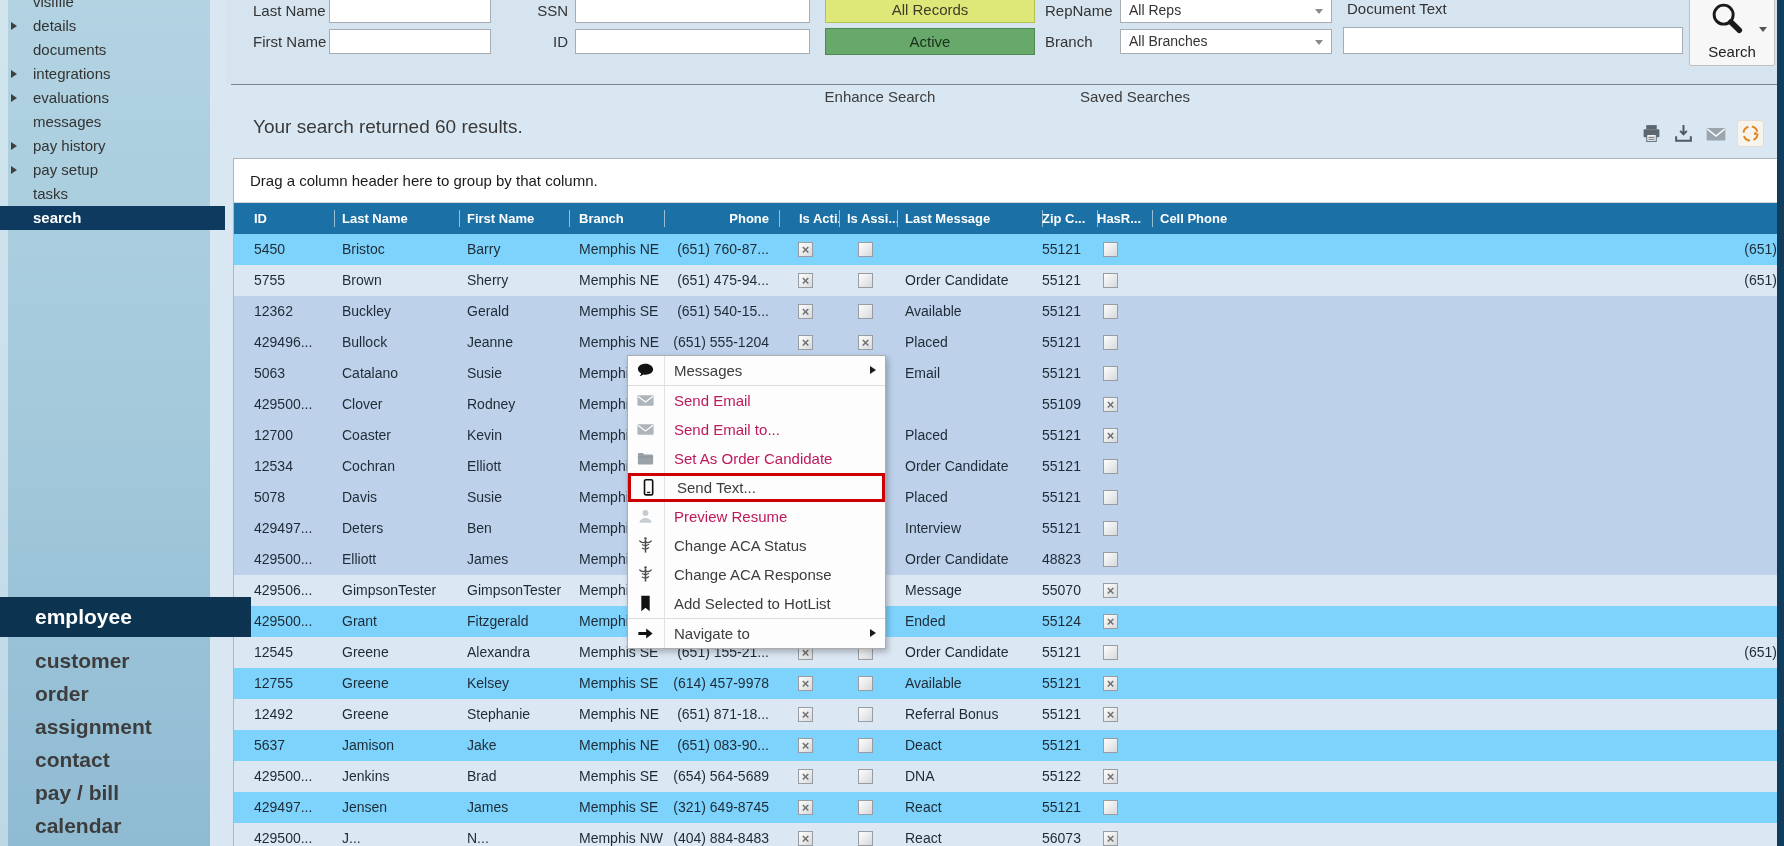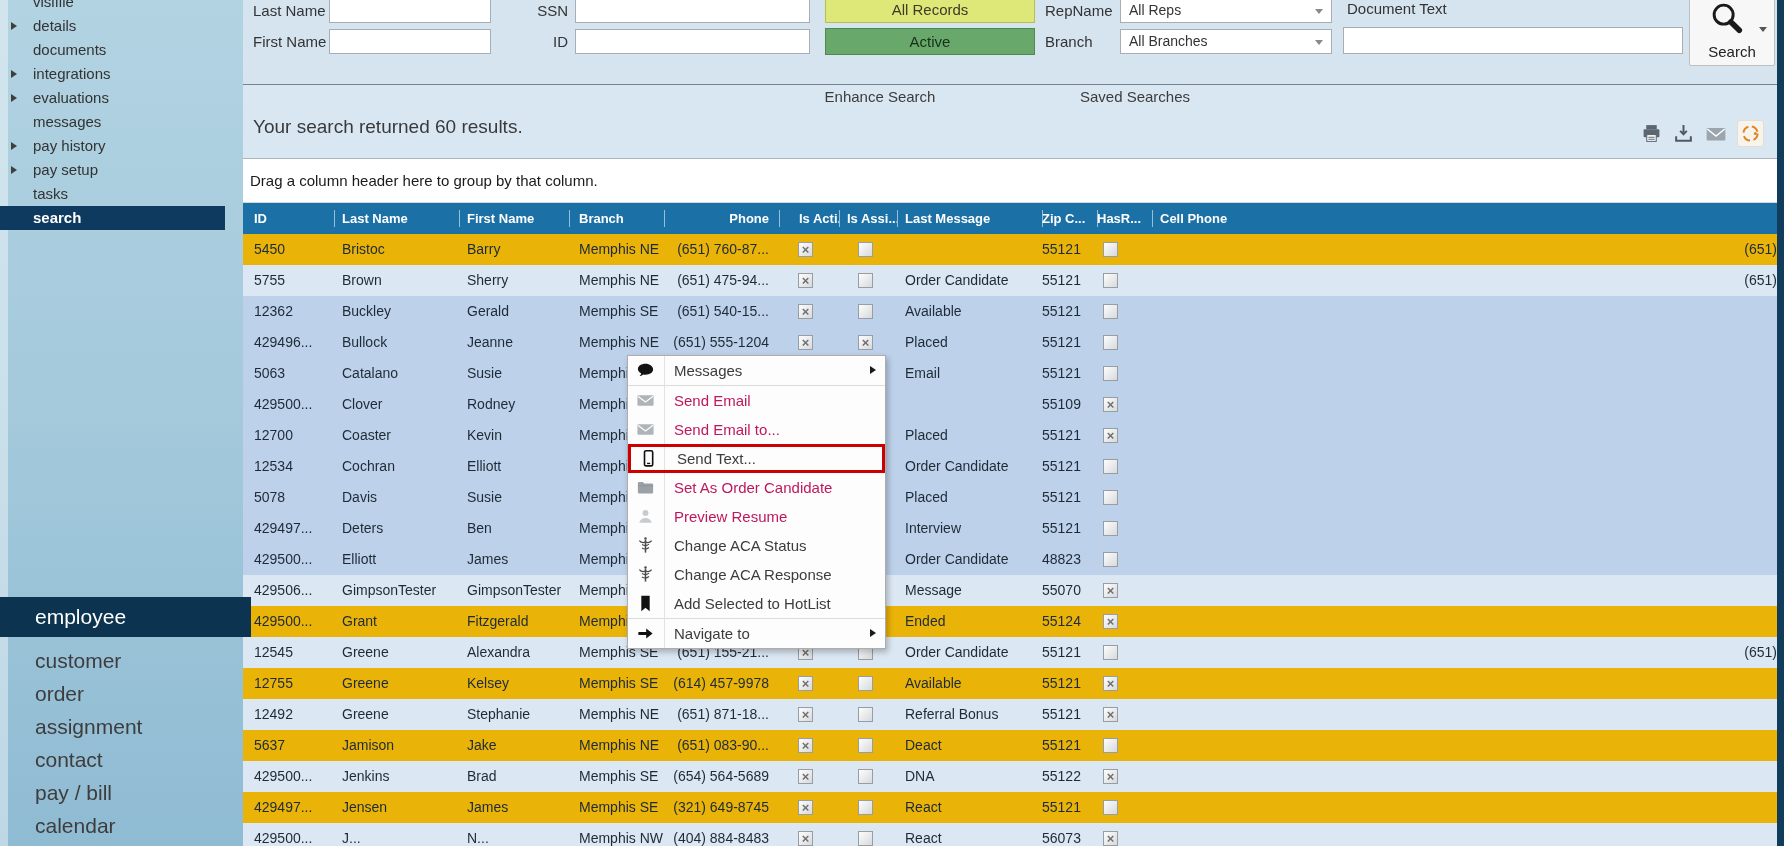--- a/index.html
+++ b/index.html
@@ -1,31 +1,31 @@
 <!DOCTYPE html>
 <html><head>
 <meta charset="utf-8">
 <style>
   * { box-sizing: border-box; margin: 0; padding: 0; }
   html,body { width:1784px; height:846px; overflow:hidden; font-family:"Liberation Sans",sans-serif; }
   body { position:relative; background:#d9e7f2; }
 
   
-  .sidebar { position:absolute; left:0; top:0; width:243px; height:846px;
+  .sidebar { position:absolute; left:0; top:0; width:210px; height:846px;
     background:linear-gradient(180deg,#b2d3e2 0%,#a3c9db 50%,#8fbbd3 100%); z-index:5; }
   .sidebar::before { content:""; position:absolute; left:0; top:0; width:8px; height:100%;
     background:rgba(255,255,255,0.42); }
   .side-top { position:absolute; left:0; top:-10px; width:225px; }
   .side-item { position:relative; height:24px; line-height:24px; font-size:15px; color:#333;
     padding-left:33px; cursor:pointer; white-space:nowrap; }
   .side-item .tri { position:absolute; left:11px; top:8px; width:0; height:0;
     border-left:6px solid #3f3f3f; border-top:4.5px solid transparent; border-bottom:4.5px solid transparent; }
   .side-item.selected { background:#0f3a5f; color:#fff; font-weight:bold; }
   .side-bottom { position:absolute; left:0; top:597px; width:251px; }
-  .section-item { position:relative; height:33px; line-height:33px; font-size:21px; font-weight:normal;
+  .section-item { position:relative; height:33px; line-height:33px; font-size:21px; font-weight:bold;
     color:#3d3d3d; padding-left:35px; cursor:pointer; white-space:nowrap; }
   .section-item.selected { background:#0c334f; color:#fff; height:40px; line-height:40px;
     width:251px; margin-bottom:7px; }
 
   
   .main { position:absolute; left:225px; top:0; width:1559px; height:846px; z-index:1; }
   .form-area { position:absolute; left:0; top:0; width:100%; height:84px; background:#d6e4f0; }
   .flabel { position:absolute; font-size:15px; color:#333; white-space:nowrap; }
   .r { text-align:right; }
   .tin { position:absolute; background:#fff; border:1px solid #a6adb5; height:25px;
@@ -60,21 +60,21 @@
   .groupbar { position:absolute; left:0; top:0; width:100%; height:44px; background:#fff;
     border-bottom:1px solid #d8d8d8; }
   .groupbar span { position:absolute; left:16px; top:13px; font-size:15px; color:#1a1a1a; }
   .ghead { position:absolute; left:0; top:44px; width:100%; height:31px; background:#1b70a5; }
   .hcell { position:absolute; top:0; height:31px; line-height:31px; color:#fff;
     font-size:13px; font-weight:bold; white-space:nowrap; overflow:hidden; cursor:pointer; }
   .hcell:not(.c-id)::before { content:""; position:absolute; left:0; top:7px; height:17px;
     width:1px; background:rgba(255,255,255,0.55); }
   .rows { position:absolute; left:0; top:75px; width:100%; height:615px; overflow:hidden; }
   .grow { position:relative; width:100%; height:31px; font-size:14px; color:#1e2b36; }
-  .grow.odd  { background:#eab308; }
+  .grow.odd  { background:#7dd3fc; }
   .grow.even { background:#dbe7f3; }
   .grow.sel  { background:#bdd1ea; }
   .cell { position:absolute; top:0; height:31px; line-height:31px; white-space:nowrap; overflow:hidden; }
   .c-id    { left:0;    width:100px; padding-left:20px; }
   .c-last  { left:100px; width:125px; padding-left:8px; }
   .c-first { left:225px; width:110px; padding-left:8px; }
   .c-branch{ left:335px; width:95px;  padding-left:10px; }
   .c-phone { left:430px; width:115px; padding-right:10px; text-align:right; }
   .c-acti  { left:545px; width:60px; }
   .c-assi  { left:605px; width:58px; }
@@ -549,34 +549,34 @@
 
   </div>
       <div class="mi disabled">
     <span class="mico"><svg width="19" height="19" viewBox="0 0 20 20">
             <rect x="1.5" y="4.5" width="17" height="11" rx="1" fill="#adb4ba"></rect>
             <path d="M2 5.5l8 6 8-6" stroke="#fff" stroke-width="1.2" fill="none"></path>
           </svg></span>
     <span class="mlabel">Send Email to...</span>
 
   </div>
+      <div class="mi disabled">
+    <span class="mico"><svg width="19" height="19" viewBox="0 0 20 20">
+            <path d="M2 5.3c0-.6.4-1 1-1h4.2l1.6 1.6H17c.6 0 1 .4 1 1v8.3c0 .6-.4 1-1 1H3c-.6 0-1-.4-1-1V5.3z" fill="#9aa1a7"></path>
+            <path d="M2 8.2h16" stroke="#8a9197" stroke-width=".8"></path>
+          </svg></span>
+    <span class="mlabel">Set As Order Candidate</span>
+
+  </div>
       <div class="mi highlight">
     <span class="mico"><svg width="19" height="19" viewBox="0 0 20 20">
             <rect x="5.8" y="1.8" width="8.6" height="16" rx="1.6" fill="none" stroke="#111" stroke-width="1.7"></rect>
             <line x1="8.5" y1="15.2" x2="11.8" y2="15.2" stroke="#111" stroke-width="1.4"></line>
           </svg></span>
     <span class="mlabel">Send Text...</span>
-
-  </div>
-      <div class="mi disabled">
-    <span class="mico"><svg width="19" height="19" viewBox="0 0 20 20">
-            <path d="M2 5.3c0-.6.4-1 1-1h4.2l1.6 1.6H17c.6 0 1 .4 1 1v8.3c0 .6-.4 1-1 1H3c-.6 0-1-.4-1-1V5.3z" fill="#9aa1a7"></path>
-            <path d="M2 8.2h16" stroke="#8a9197" stroke-width=".8"></path>
-          </svg></span>
-    <span class="mlabel">Set As Order Candidate</span>
 
   </div>
       <div class="mi disabled">
     <span class="mico"><svg width="19" height="19" viewBox="0 0 20 20">
             <circle cx="10" cy="6.3" r="3.1" fill="#c7ccd1"></circle>
             <path d="M3.5 16.5c.8-3.1 3.4-4.8 6.5-4.8s5.7 1.7 6.5 4.8z" fill="#c7ccd1"></path>
           </svg></span>
     <span class="mlabel">Preview Resume</span>
 
   </div>

